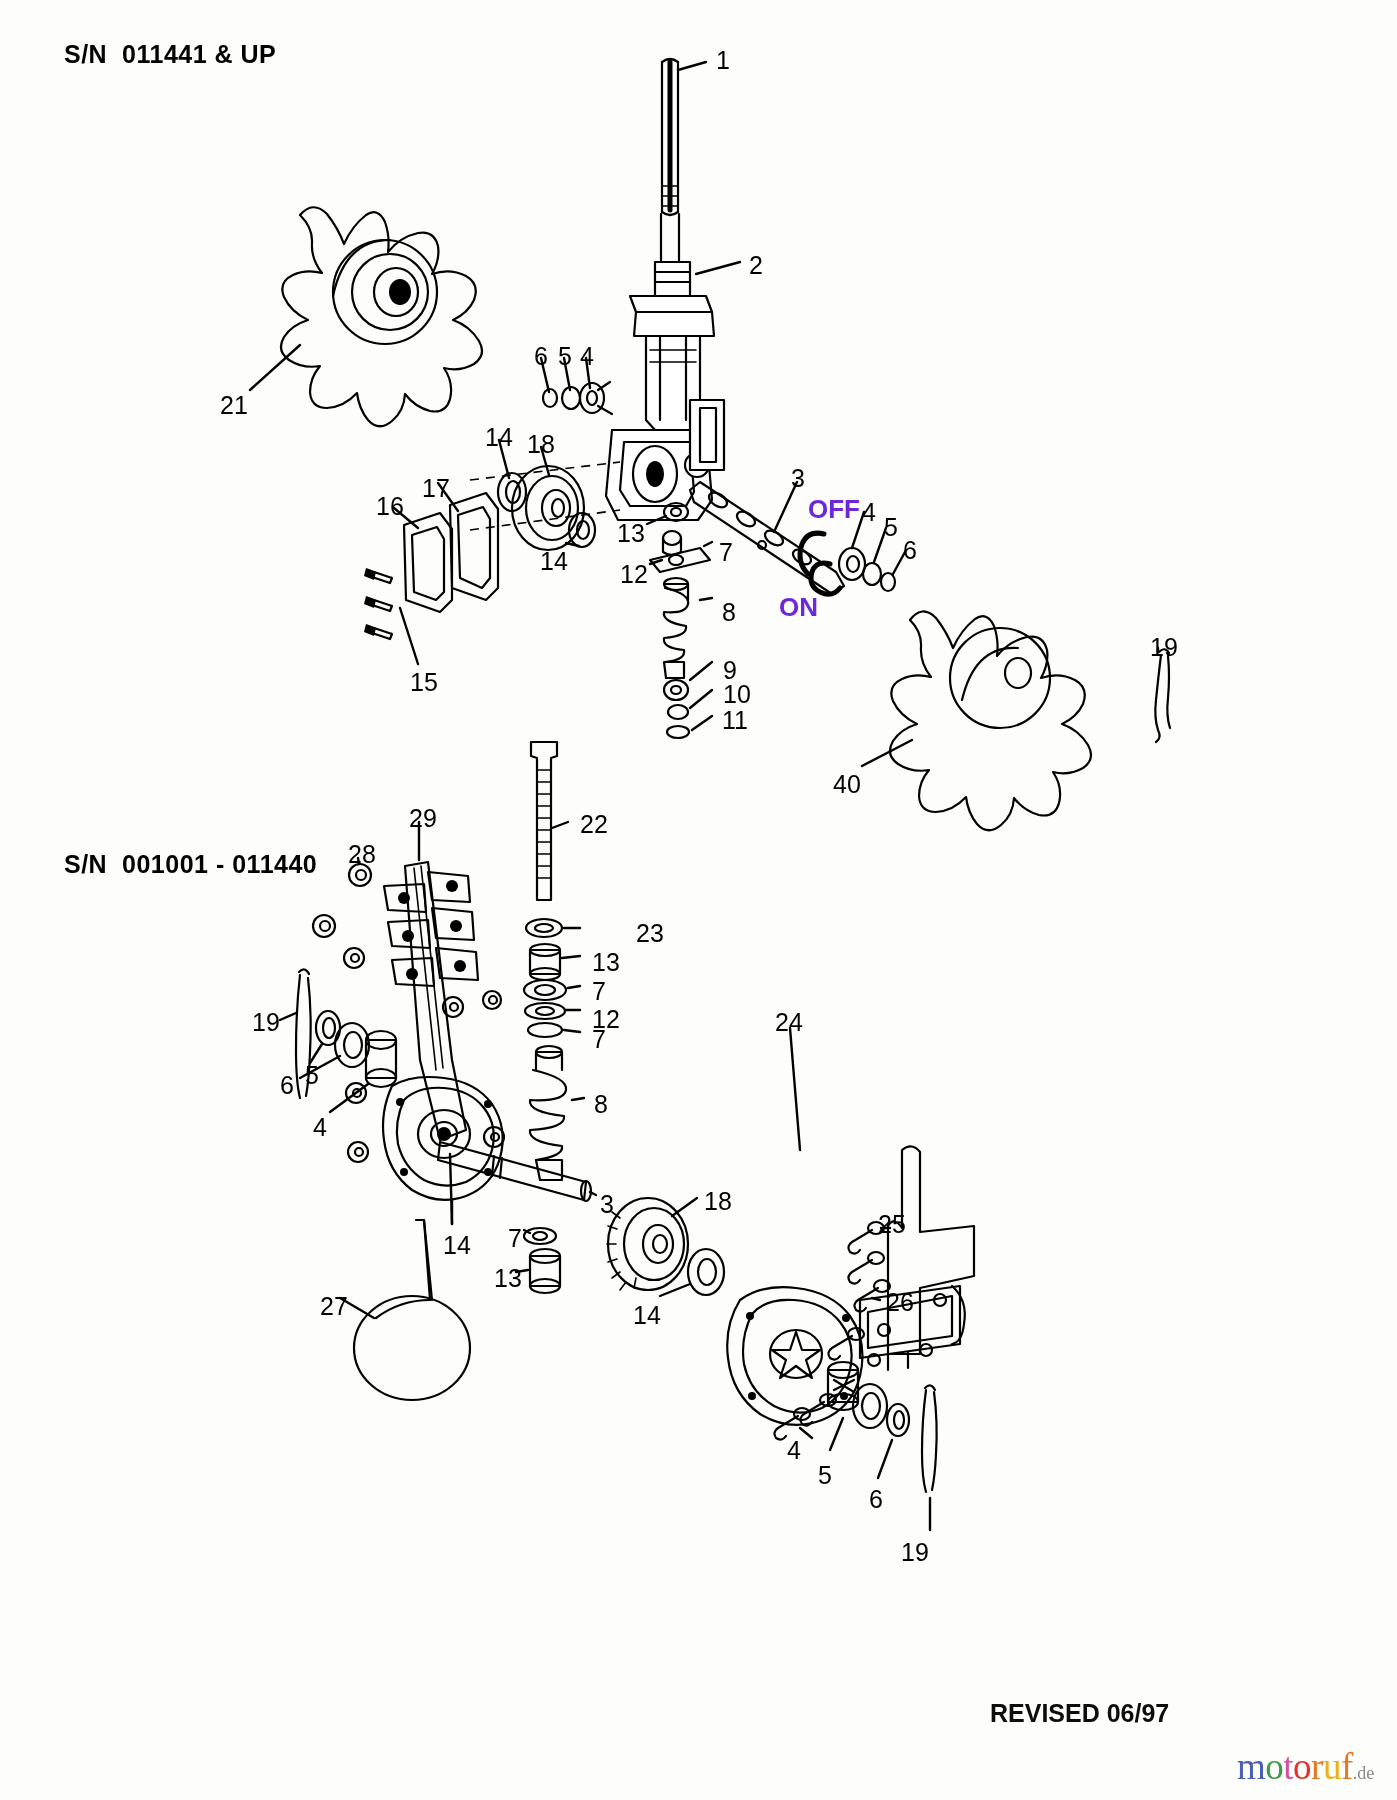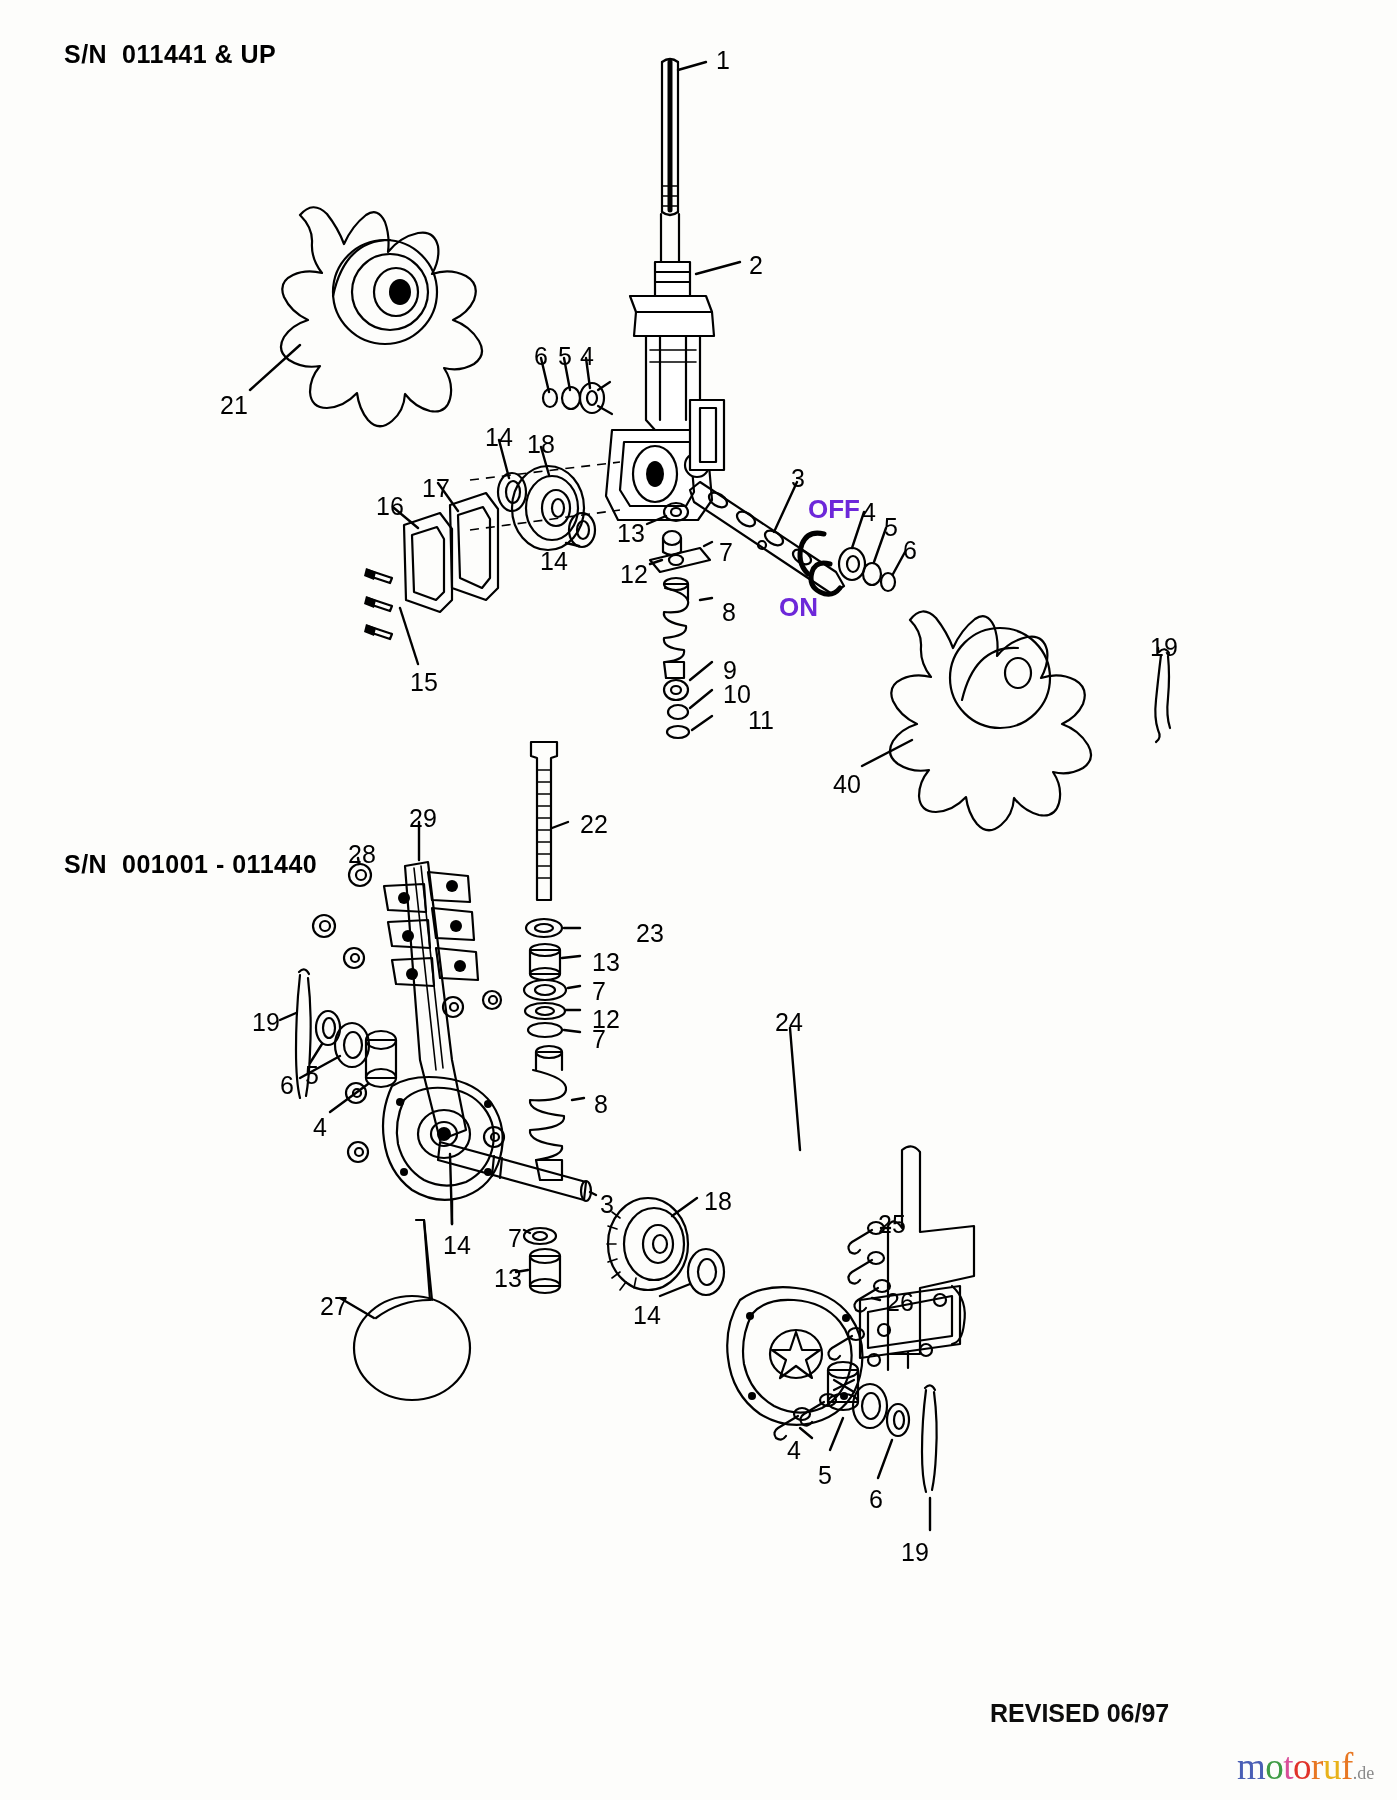--- a/index.html
+++ b/index.html
@@ -499,21 +499,21 @@
       <div class="callout" style="left: 862px; top: 500px;">4</div>
       <div class="callout" style="left: 884px; top: 515px;">5</div>
       <div class="callout" style="left: 903px; top: 538px;">6</div>
       <div class="callout" style="left: 540px; top: 549px;">14</div>
       <div class="callout" style="left: 620px; top: 562px;">12</div>
       <div class="callout" style="left: 719px; top: 540px;">7</div>
       <div class="callout" style="left: 410px; top: 670px;">15</div>
       <div class="callout" style="left: 722px; top: 600px;">8</div>
       <div class="callout" style="left: 723px; top: 658px;">9</div>
       <div class="callout" style="left: 723px; top: 682px;">10</div>
-      <div class="callout" style="left: 748px; top: 708px;">11</div>
+      <div class="callout" style="left: 722px; top: 708px;">11</div>
       <div class="callout" style="left: 220px; top: 393px;">21</div>
       <div class="callout" style="left: 1150px; top: 635px;">19</div>
       <div class="callout" style="left: 833px; top: 772px;">40</div>
       <div class="callout" style="left: 409px; top: 806px;">29</div>
       <div class="callout" style="left: 348px; top: 842px;">28</div>
       <div class="callout" style="left: 580px; top: 812px;">22</div>
       <div class="callout" style="left: 596px; top: 921px; margin-left: 40px;">23</div>
       <div class="callout" style="left: 592px; top: 950px;">13</div>
       <div class="callout" style="left: 592px; top: 979px;">7</div>
       <div class="callout" style="left: 592px; top: 1007px;">12</div>

